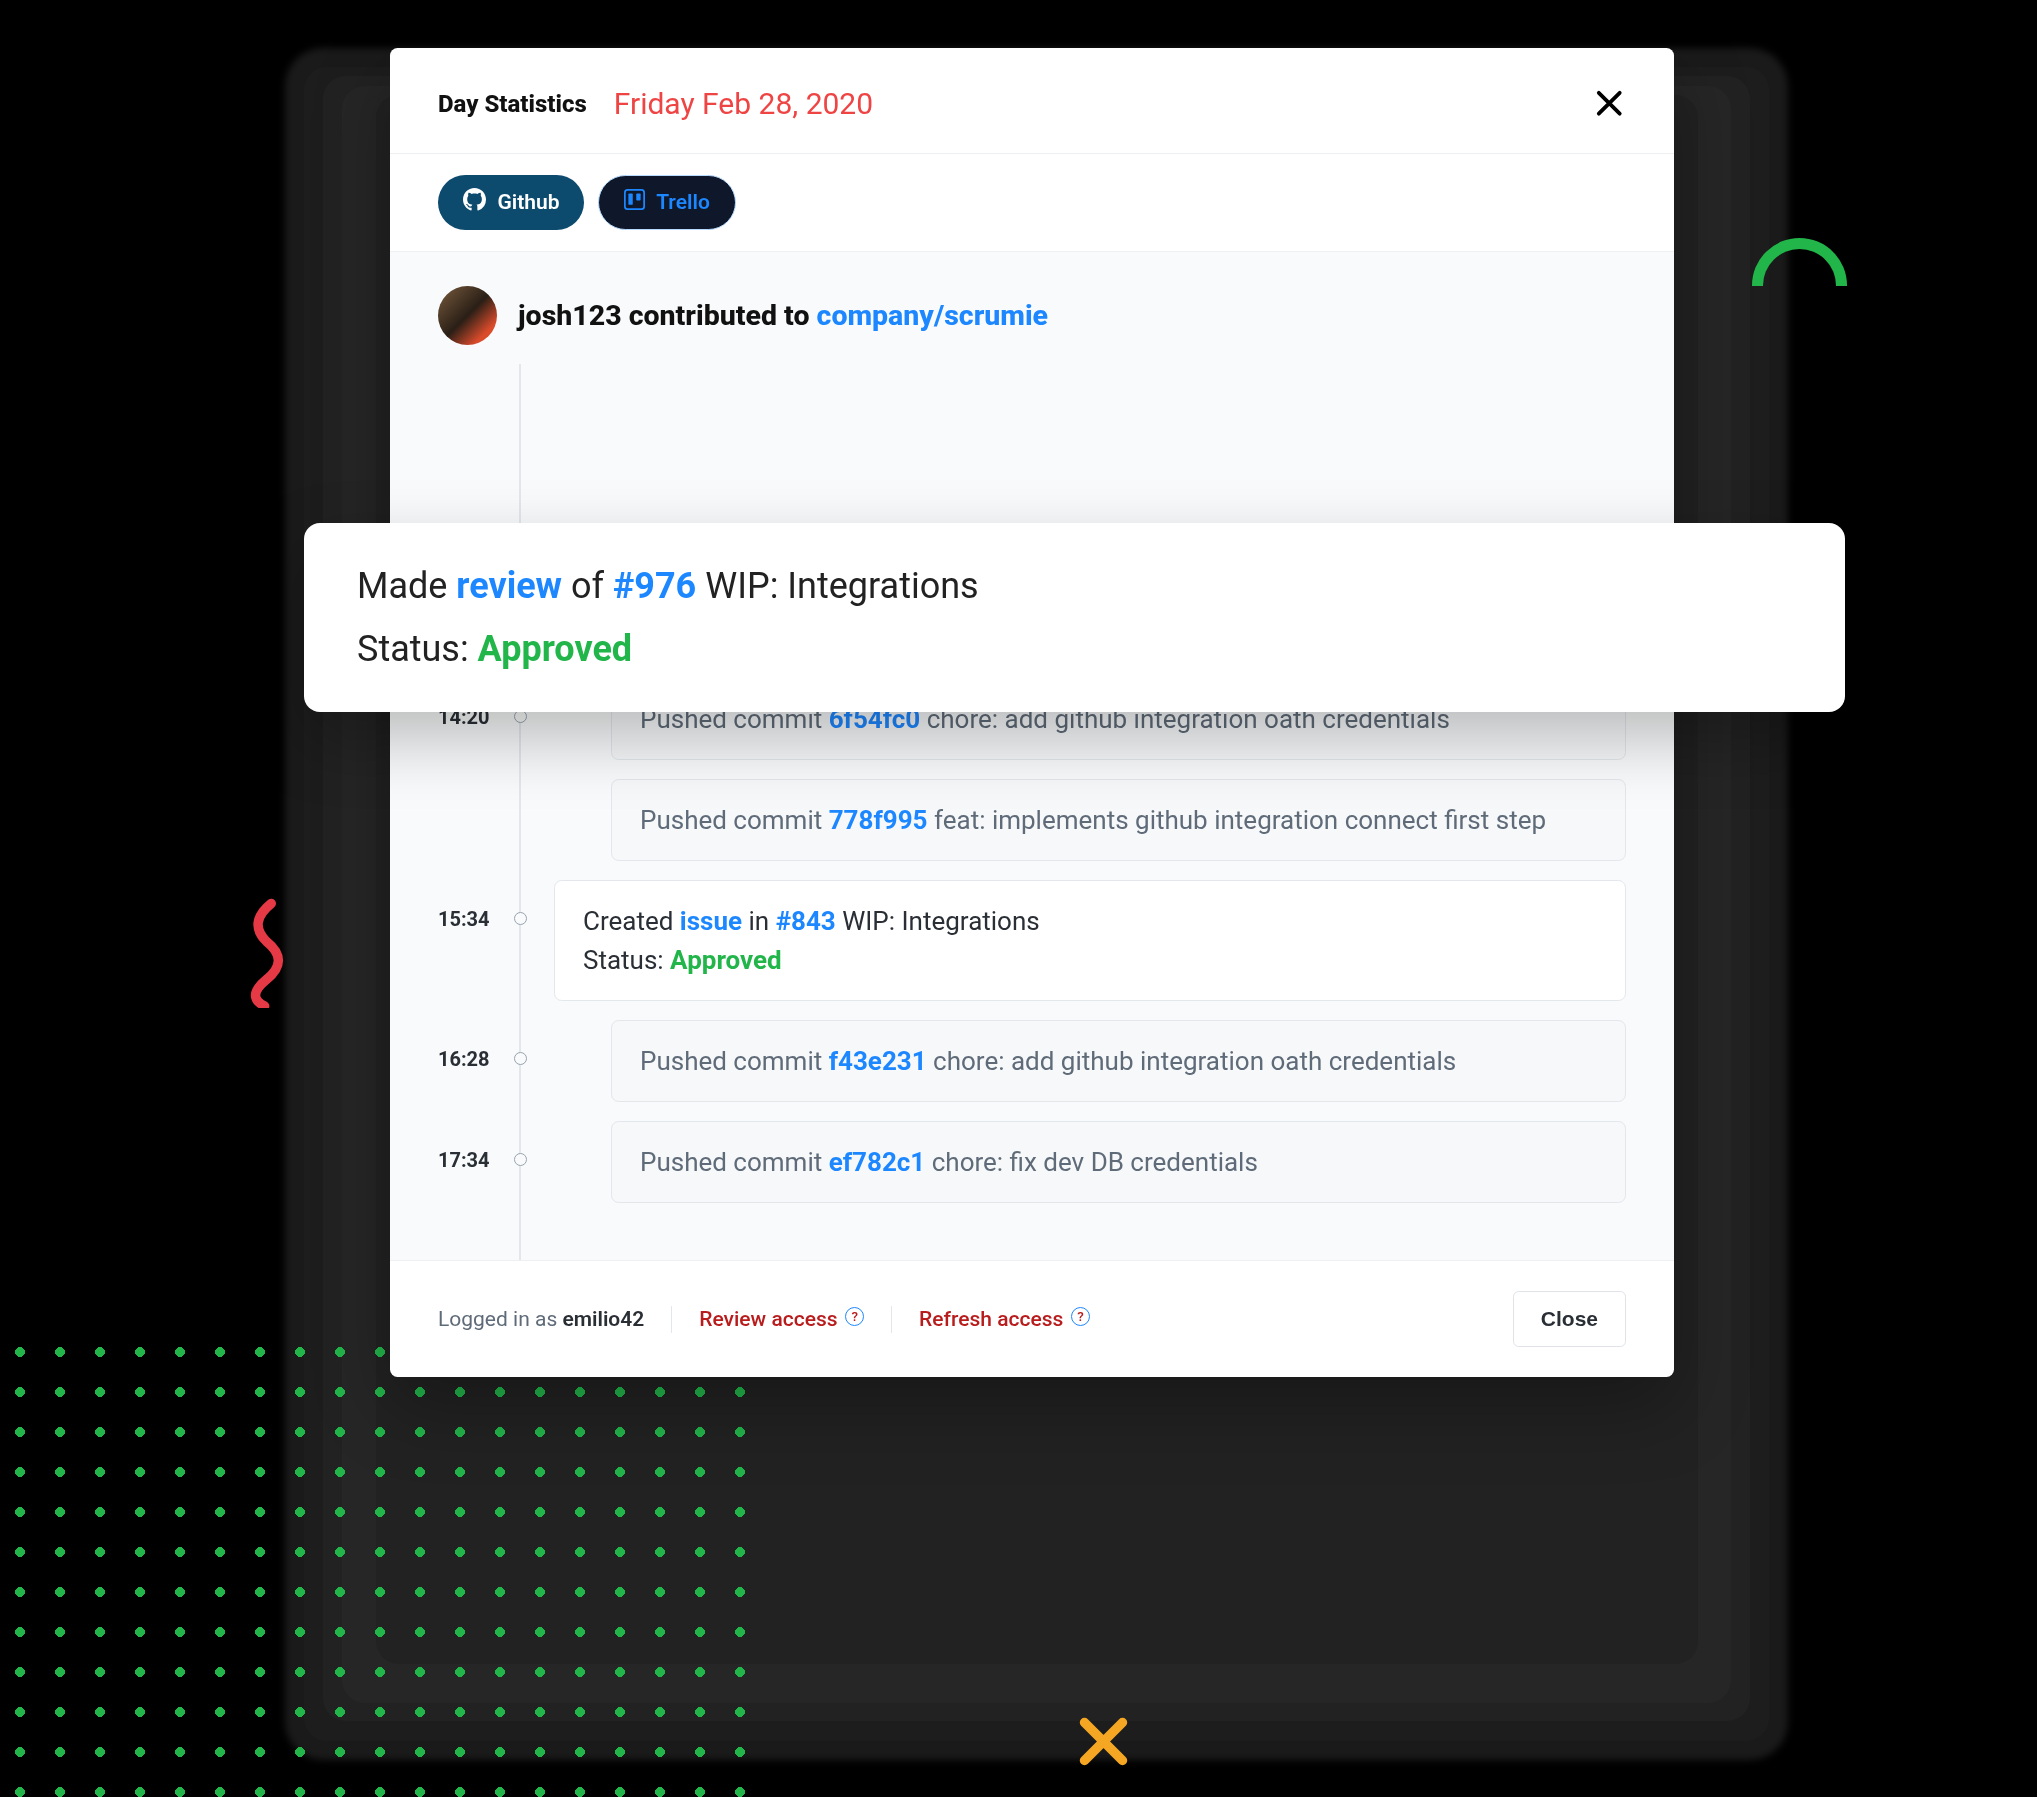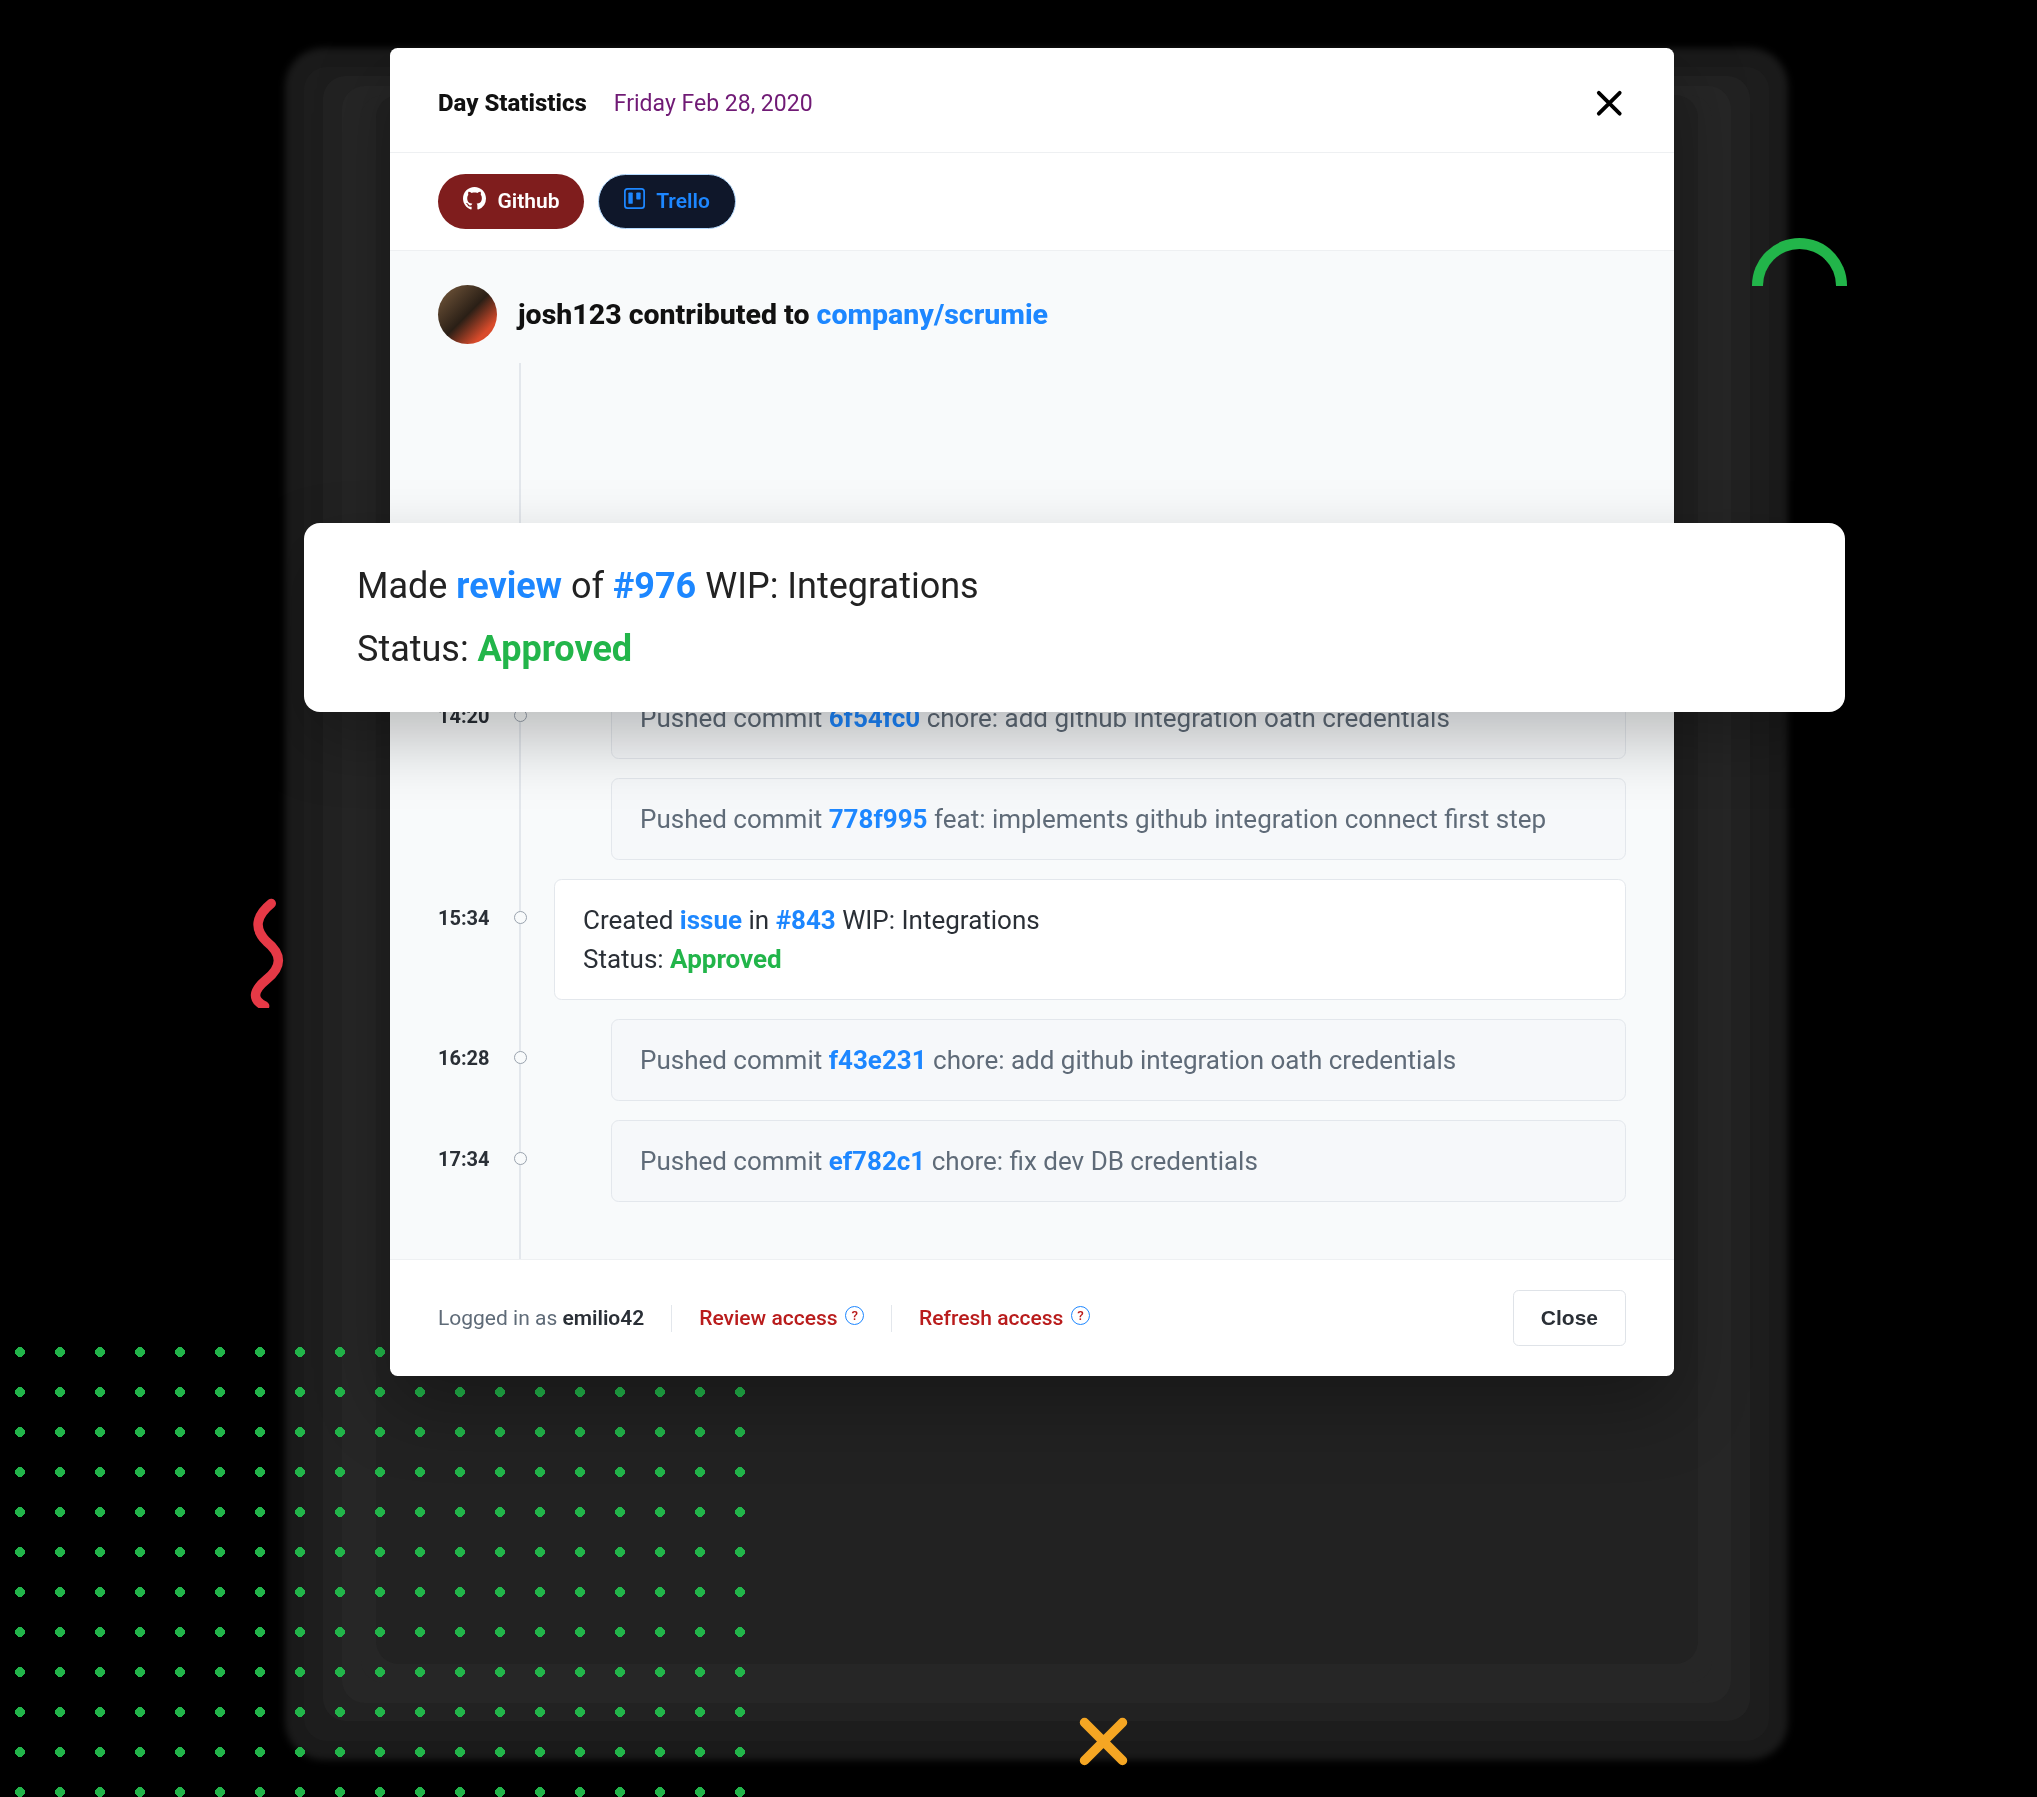--- a/index.html
+++ b/index.html
@@ -86,22 +86,22 @@
     padding: 38px 48px 32px 48px;
     border-bottom: 1px solid #eef0f2;
     gap: 27px;
   }
   .modal-title {
     font-size: 24px;
     font-weight: 800;
     color: #111;
   }
   .modal-date {
-    font-size: 23px;
-    color: #701a75;
+    font-size: 30px;
+    color: #ef4444;
   }
   .modal-close {
     margin-left: auto;
     width: 34px;
     height: 34px;
     display: flex;
     align-items: center;
     justify-content: center;
     cursor: pointer;
   }
@@ -117,21 +117,21 @@
     display: inline-flex;
     align-items: center;
     gap: 11.4px;
     padding: 13.3px 25px;
     border-radius: 950px;
     font-size: 21px;
     font-weight: 600;
     cursor: pointer;
   }
   .pill.github {
-    background: #7f1d1d;
+    background: #0c4a6e;
     color: #fff;
   }
   .pill.trello {
     background: #0f172a;
     color: #1d87ff;
     border: 1.9px solid #b6dbff;
   }
 
   .contrib-header {
     display: flex;

